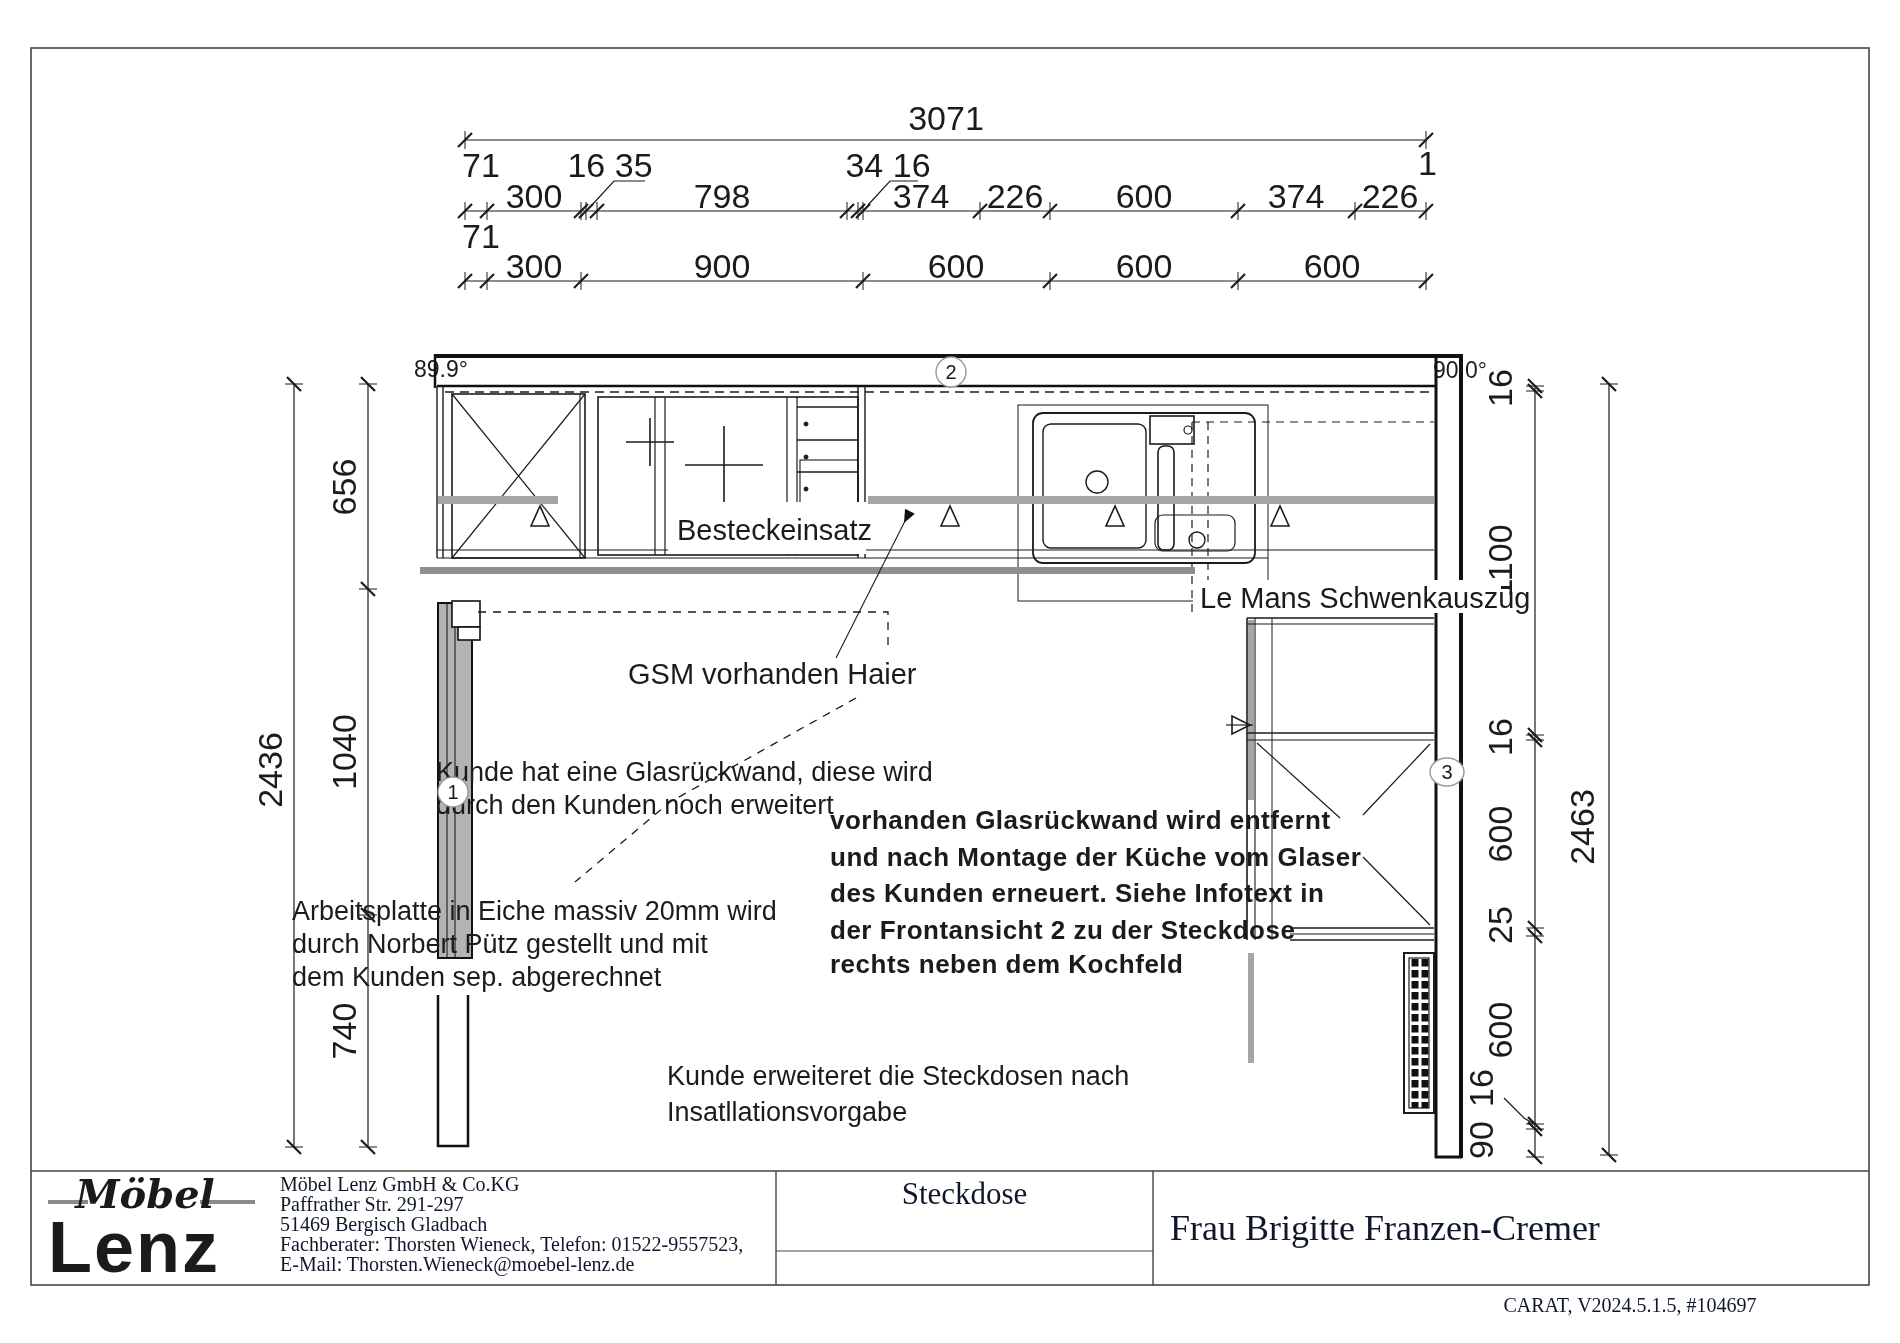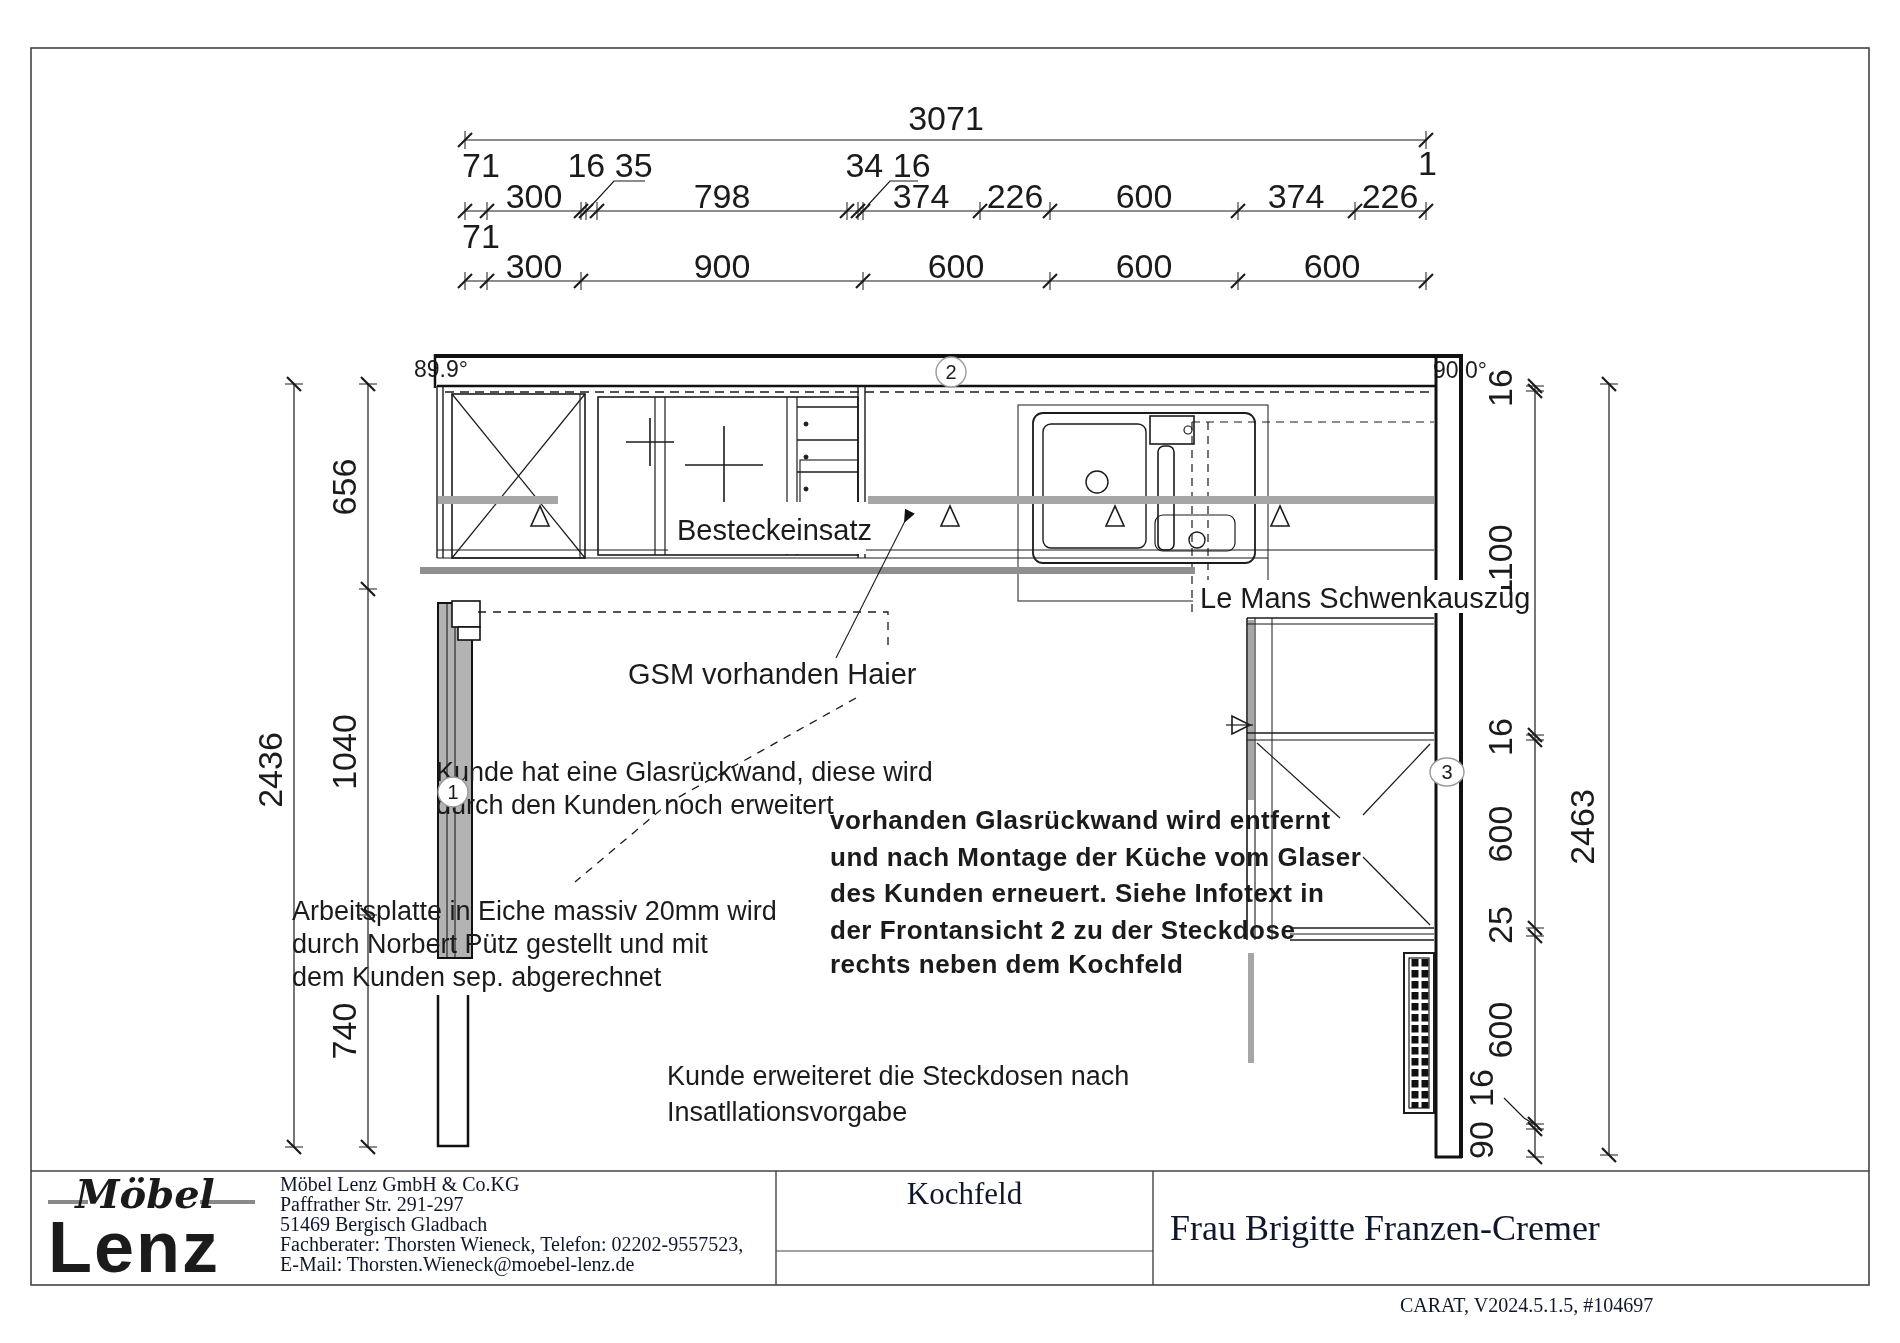--- a/index.html
+++ b/index.html
@@ -14,21 +14,21 @@
   .balloon{font-size:20px;}
   
   .tb{position:absolute;color:#0f172a;font-family:"Liberation Serif",serif;}
   .tb-address{left:280px;top:1174px;font-size:20px;line-height:20px;}
   .tb-mid{left:776px;top:1171px;width:377px;text-align:center;}
   .tb-title{font-size:31px;line-height:34px;margin-top:6px;}
   .tb-com{font-size:31px;line-height:36px;}
   .tb-date{font-size:25px;line-height:30px;margin-top:4px;}
   .tb-cust{left:1170px;top:1171px;width:690px;height:114px;font-size:36px;
            display:flex;align-items:center;}
-  .tb-carat{left:1400px;top:1294px;width:460px;text-align:left;font-size:20px;}
+  .tb-carat{left:1400px;top:1294px;width:460px;text-align:center;font-size:20px;}
   .logo{position:absolute;left:40px;top:1172px;width:230px;height:128px;}
 </style>
 </head>
 <body>
 
 <div class="sheet">
 
 <svg width="1900" height="1343" viewBox="0 0 1900 1343" style="position:absolute;left:0;top:0;">
   <defs>
     <g id="tick" stroke="#1b1b1b">
@@ -330,25 +330,25 @@
       <text x="8" y="100" clip-path="url(#lenzTop)" fill="#e8892b">Lenz</text>
       <text x="8" y="100" clip-path="url(#lenzBot)" fill="#1a1a1a">Lenz</text>
     </g>
   </svg>
 </div>
 
 <div class="tb tb-address">
   <div>Möbel Lenz GmbH &amp; Co.KG</div>
   <div>Paffrather Str. 291-297</div>
   <div>51469 Bergisch Gladbach</div>
-  <div>Fachberater: Thorsten Wieneck, Telefon: 02202-9557523,</div>
+  <div>Fachberater: Thorsten Wieneck, Telefon: 01522-9557523,</div>
   <div>E-Mail: Thorsten.Wieneck@moebel-lenz.de</div>
 </div>
 
 <div class="tb tb-mid">
-  <div class="tb-title">Kochfeld</div>
+  <div class="tb-title">Steckdose</div>
 </div>
 
 <div class="tb tb-cust">Frau Brigitte Franzen-Cremer</div>
 
 <div class="tb tb-carat">CARAT,  V2024.5.1.5,  #104697</div>
 
 </div>
 
 </body></html>

